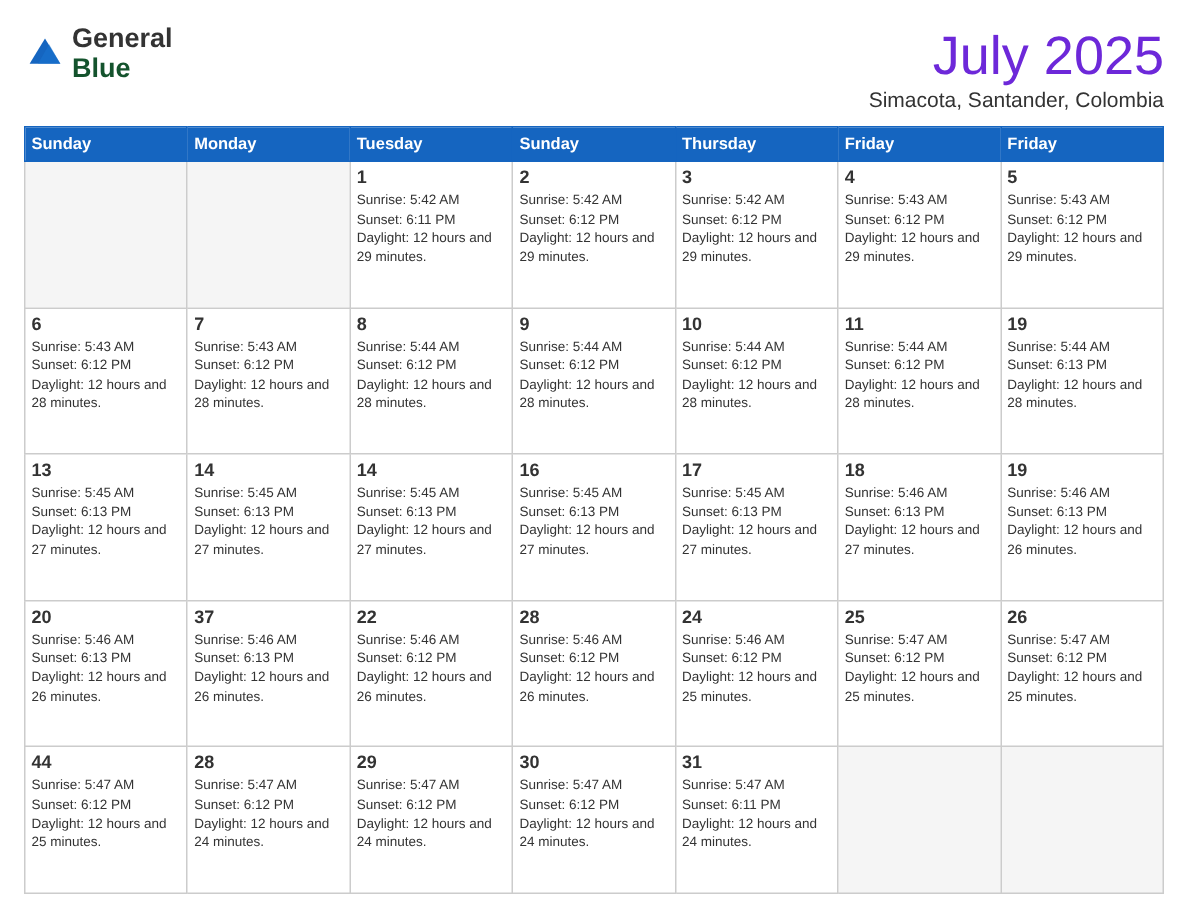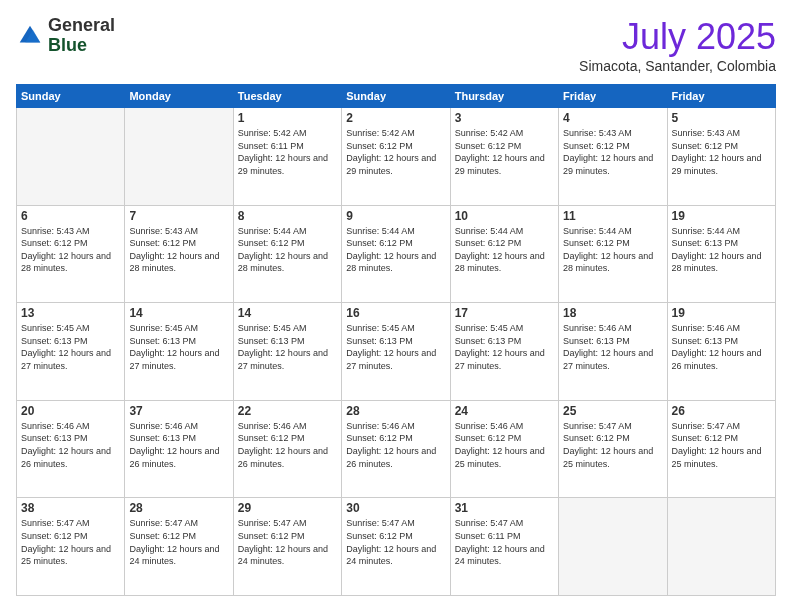--- a/index.html
+++ b/index.html
@@ -290,21 +290,21 @@
           </td>
           <td>
             <span class="day-number">26</span>
             <div class="day-info" style="white-space: pre-line;">Sunrise: 5:47 AM
 Sunset: 6:12 PM
 Daylight: 12 hours and 25 minutes.</div>
           </td>
         </tr>
         <tr>
           <td>
-            <span class="day-number">38</span>
+            <span class="day-number">44</span>
             <div class="day-info" style="white-space: pre-line;">Sunrise: 5:47 AM
 Sunset: 6:12 PM
 Daylight: 12 hours and 25 minutes.</div>
           </td>
           <td>
             <span class="day-number">28</span>
             <div class="day-info" style="white-space: pre-line;">Sunrise: 5:47 AM
 Sunset: 6:12 PM
 Daylight: 12 hours and 24 minutes.</div>
           </td>

